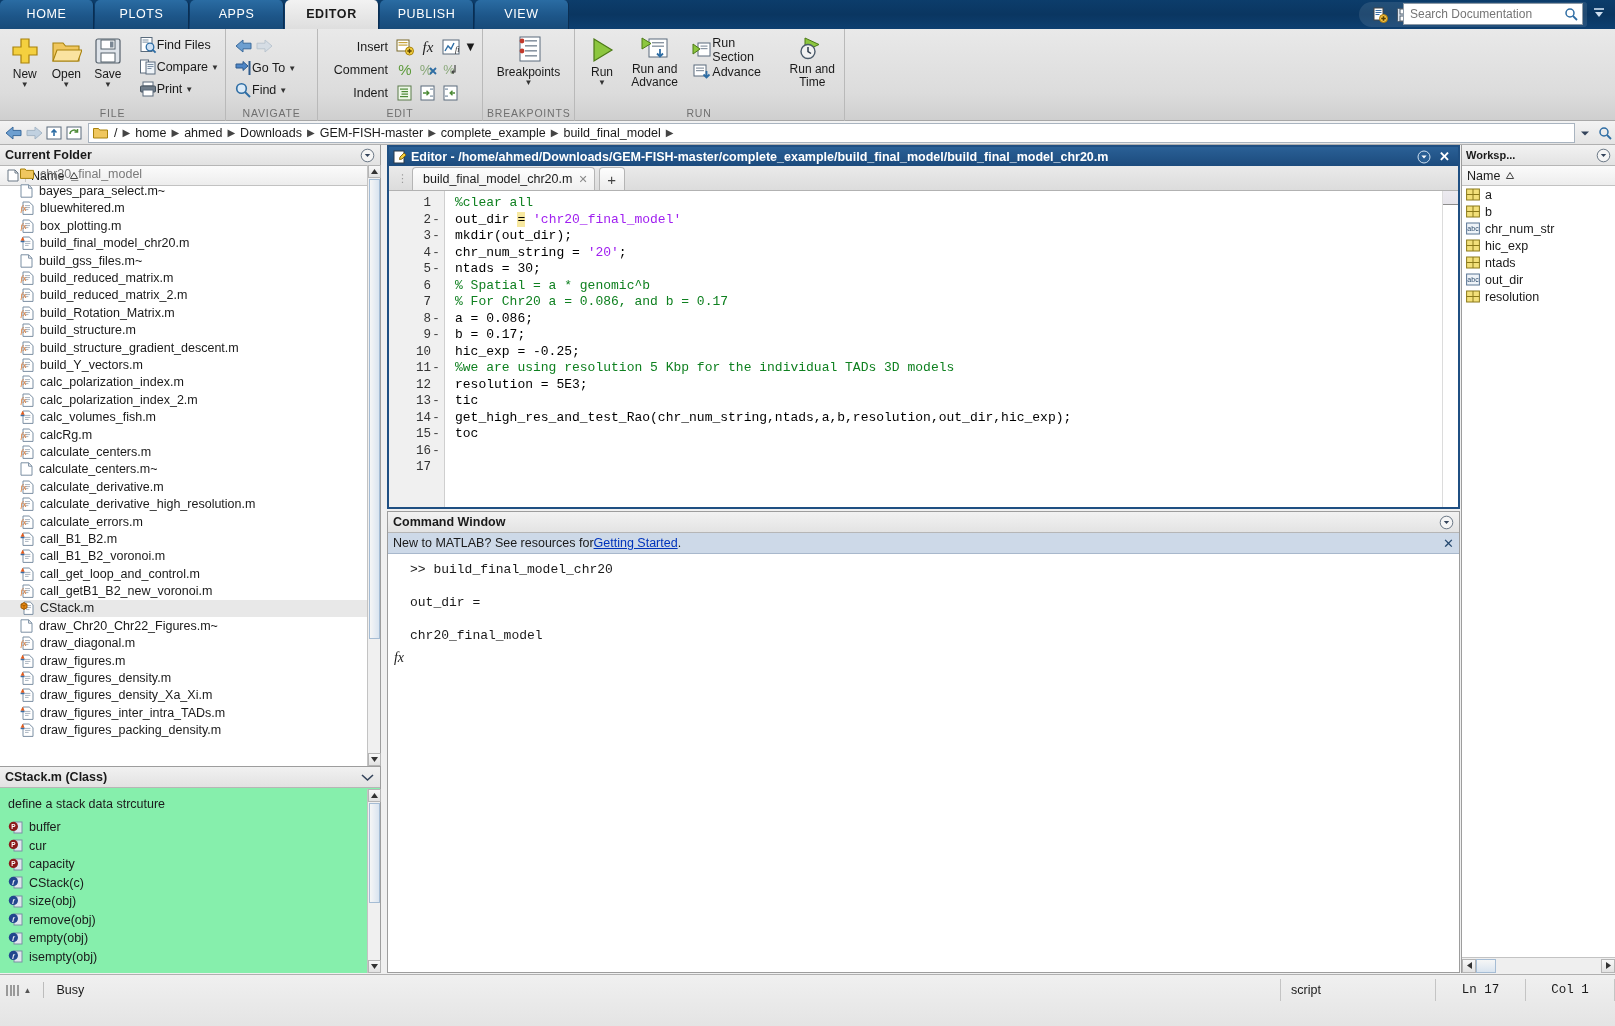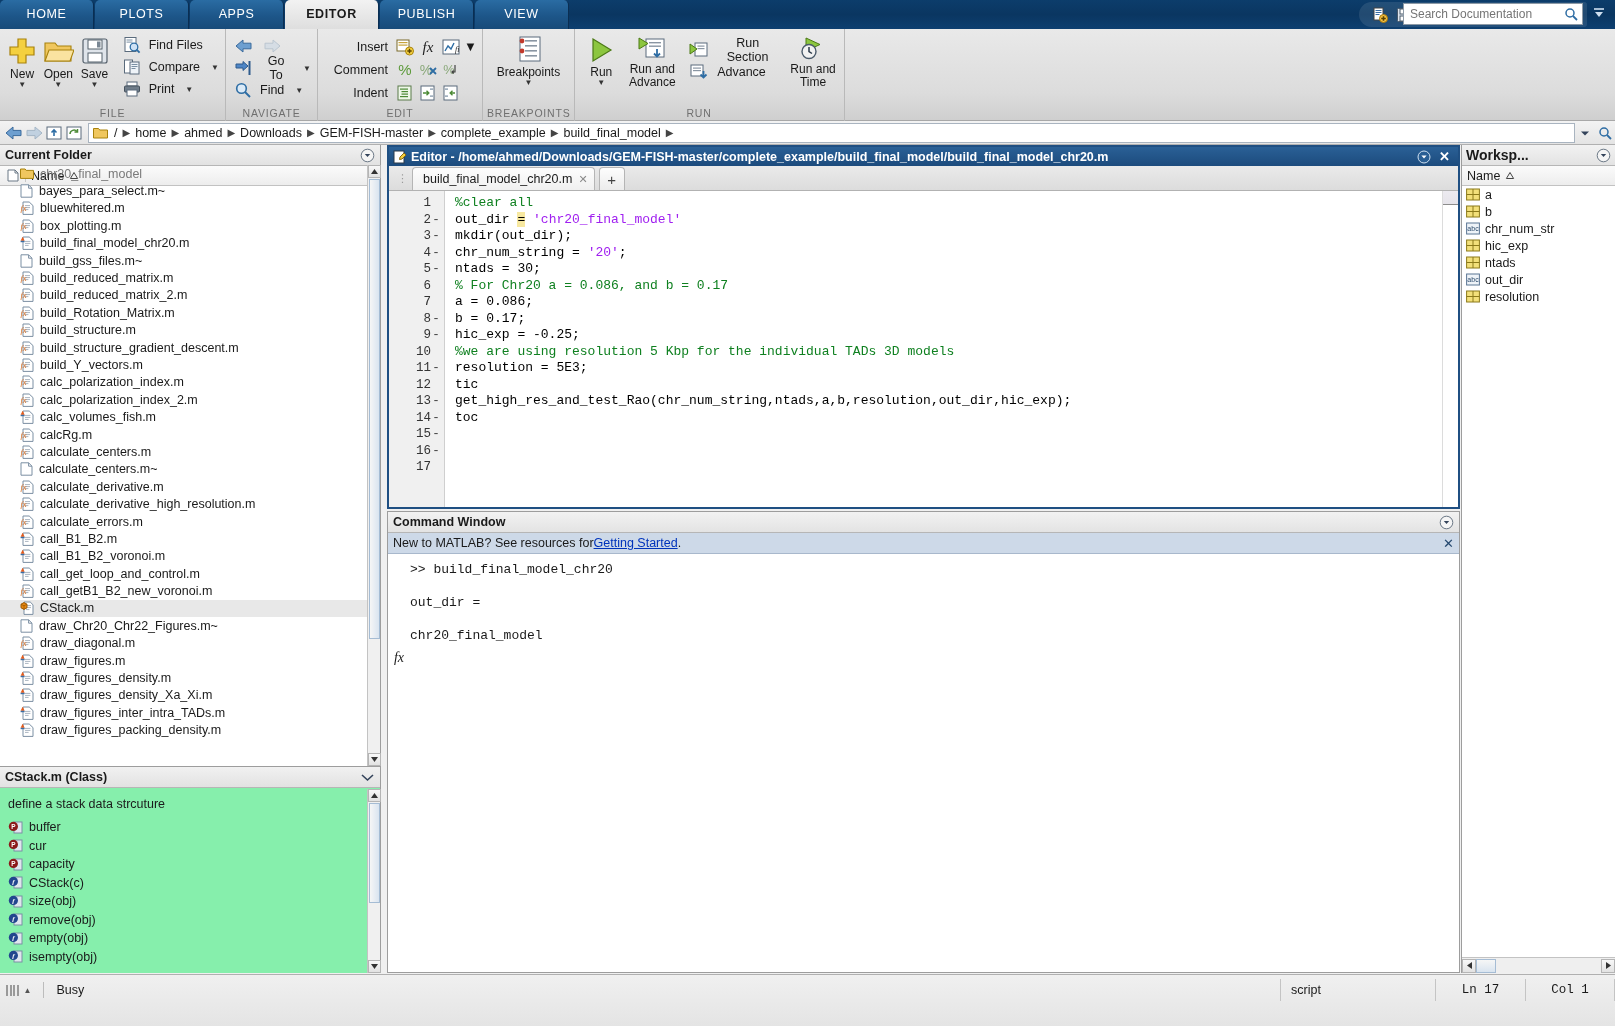--- a/index.html
+++ b/index.html
@@ -59,22 +59,22 @@
   .rgroup{ position:relative; height:92px; display:flex; flex-direction:column;
            border-right:1px solid #b9b9b9; padding:0 4px; }
   .rgroup:last-child{ border-right:none; }
   .rgroup .gbody{ flex:1; display:flex; align-items:flex-start; padding-top:4px; }
   .gname{ text-align:center; font-size:10.5px; color:#6f6f6f; letter-spacing:.8px;
           height:16px; line-height:16px; }
   .bigbtn{ width:44px; display:flex; flex-direction:column; align-items:center;
            padding-top:2px; }
   .bigbtn .lbl{ font-size:12px; margin-top:0; }
   .bigbtn .caret{ font-size:8px; color:#333; line-height:7px; }
-  .rowbtn{ display:flex; align-items:center; height:22px; font-size:12.5px; gap:8px;
-           padding:0 2px;text-align:center; }
+  .rowbtn{ display:flex; align-items:center; height:22px; font-size:12.5px; gap:0;
+           padding:0 2px; }
   .rowbtn .caret{ font-size:8px; color:#333; margin-left:3px; }
   .stack{ display:flex; flex-direction:column; justify-content:flex-start; }
   .editrow{ display:flex; align-items:center; height:23px; gap:3px; }
   .editrow .elbl{ font-size:12.5px; width:66px; text-align:right; margin-right:4px; }
   .ico{ display:inline-flex; align-items:center; justify-content:center; }
 
   
   .pathbar{
     position:absolute; left:0; top:121px; width:1615px; height:24px;
     background:linear-gradient(to bottom,#f3f3f3,#e4e4e4);
@@ -196,21 +196,21 @@
   .cw-gut{ width:22px; background:#fff; padding-top:96px; text-align:center; }
   .cw-text{ flex:1; padding:8px 0 0 0; font-family:"Liberation Mono", monospace; font-size:13px; }
   .cw-line{ height:16.5px; white-space:pre; }
 
   
   .wspace{
     position:absolute; left:1461px; top:145px; width:154px; height:828px;
     background:#fff; border-left:1px solid #9d9d9d;
   }
   .ws-title{
-    height:21px; display:flex; align-items:center; padding:0 4px; font-size:14px; font-weight:bold;
+    height:21px; display:flex; align-items:center; padding:0 4px; font-size:11px; font-weight:bold;
     background:linear-gradient(to bottom,#f2f2f2,#e3e3e3); border-bottom:1px solid #b6b6b6;text-align:center;
   }
   .ws-hdr{
     height:20px; display:flex; align-items:center; gap:5px; padding-left:5px; font-size:12.5px;
     background:linear-gradient(to bottom,#fbfbfb,#ededed); border-bottom:1px solid #c2c2c2;
   }
   .ws-row{ height:17px; display:flex; align-items:center; gap:5px; padding-left:4px;
            font-size:12.5px; white-space:nowrap; overflow:hidden; }
   .ws-hscroll{
     position:absolute; left:0; right:0; bottom:0; height:16px;
@@ -1259,20 +1259,21 @@
             <span>17</span>
             <span class="bp"></span>
           </div>
         </div>
       <div class="codepane" id="ed-code">
           <div class="cline"><span class="cm">%clear all</span></div>
           <div class="cline">out_dir <span class="hl">=</span> <span class="cs">'chr20_final_model'</span></div>
           <div class="cline">mkdir(out_dir);</div>
           <div class="cline">chr_num_string = <span class="cs">'20'</span>;</div>
           <div class="cline">ntads = 30;</div>
+          <div class="cline"><span class="cm">% Spatial = a * genomic^b</span></div>
           <div class="cline"><span class="cm">% For Chr20 a = 0.086, and b = 0.17</span></div>
           <div class="cline">a = 0.086;</div>
           <div class="cline">b = 0.17;</div>
           <div class="cline">hic_exp = -0.25;</div>
           <div class="cline"><span class="cm">%we are using resolution 5 Kbp for the individual TADs 3D models</span></div>
           <div class="cline">resolution = 5E3;</div>
           <div class="cline">tic</div>
           <div class="cline">get_high_res_and_test_Rao(chr_num_string,ntads,a,b,resolution,out_dir,hic_exp);</div>
           <div class="cline">toc</div>
           <div class="cline"></div>

